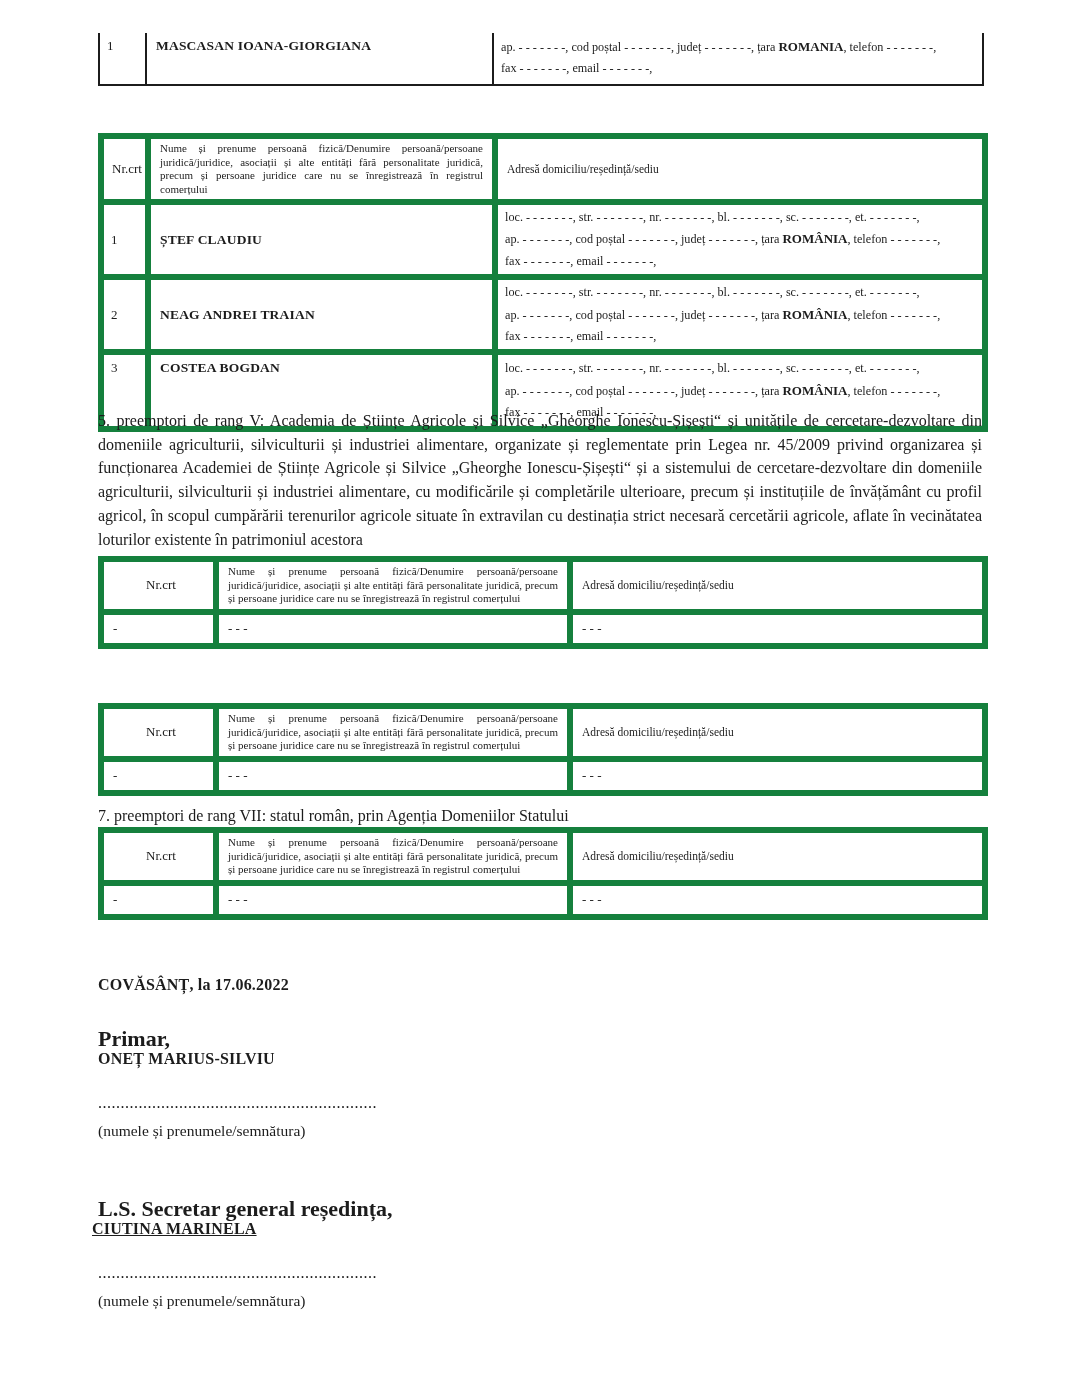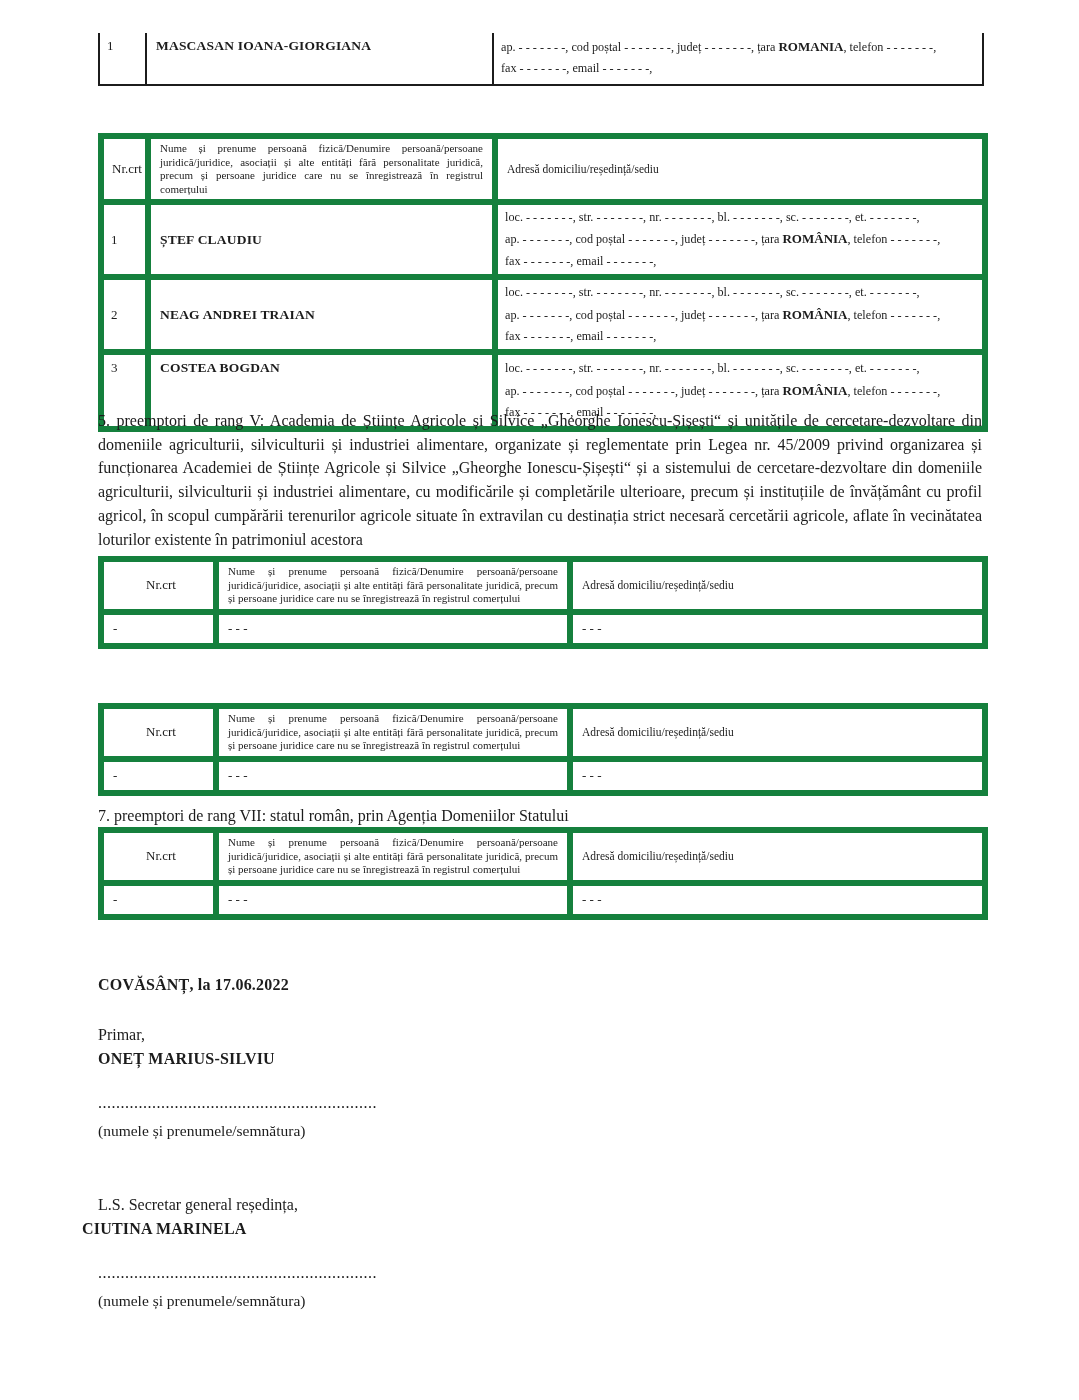--- a/index.html
+++ b/index.html
@@ -33,21 +33,21 @@
   .addr-line { white-space:nowrap; line-height:21.4px; }
   .addr-line b { font-size:13px; }
   .vtop { vertical-align:top !important; padding-top:5px; }
   .c-empty { font-size:13px; vertical-align:top !important; padding:6px 9px; }
 
   
   .h { font-size:16px; line-height:23.7px; width:884px; }
   .just { text-align:justify; }
 
   
-  .f   { font-size:16px; }
+  .f   { font-size:22px;font-weight:bold; }
   .fb  { font-size:16px; font-weight:bold; letter-spacing:.2px; }
   .dots { font-size:16px; letter-spacing:.5px; white-space:nowrap; }
   .cap { font-size:15.5px; }
 </style>
 </head>
 <body>
 
 <div class="page">
 
   <table class="tfrag abs" style="left:98px; top:33px; height:52px;">
@@ -177,17 +177,17 @@
     </table>
 
   <div class="fb abs" style="left:98px; top:976px;">COVĂSÂNȚ, la 17.06.2022</div>
 
   <div class="f abs" style="left:98px; top:1026px;">Primar,</div>
   <div class="fb abs" style="left:98px; top:1050px;">ONEȚ MARIUS-SILVIU</div>
   <div class="dots abs" style="left:98px; top:1094px;">..............................................................</div>
   <div class="cap abs" style="left:98px; top:1122px;">(numele și prenumele/semnătura)</div>
 
   <div class="f abs" style="left:98px; top:1196px;">L.S. Secretar general reședința,</div>
-  <div class="fb abs" style="left:82px; top:1220px;">CIUTINA MARINELA</div>
+  <div class="fb abs" style="left:92px; top:1220px;text-decoration:underline;">CIUTINA MARINELA</div>
   <div class="dots abs" style="left:98px; top:1264px;">..............................................................</div>
   <div class="cap abs" style="left:98px; top:1292px;">(numele și prenumele/semnătura)</div>
 
 </div>
 
 </body></html>

